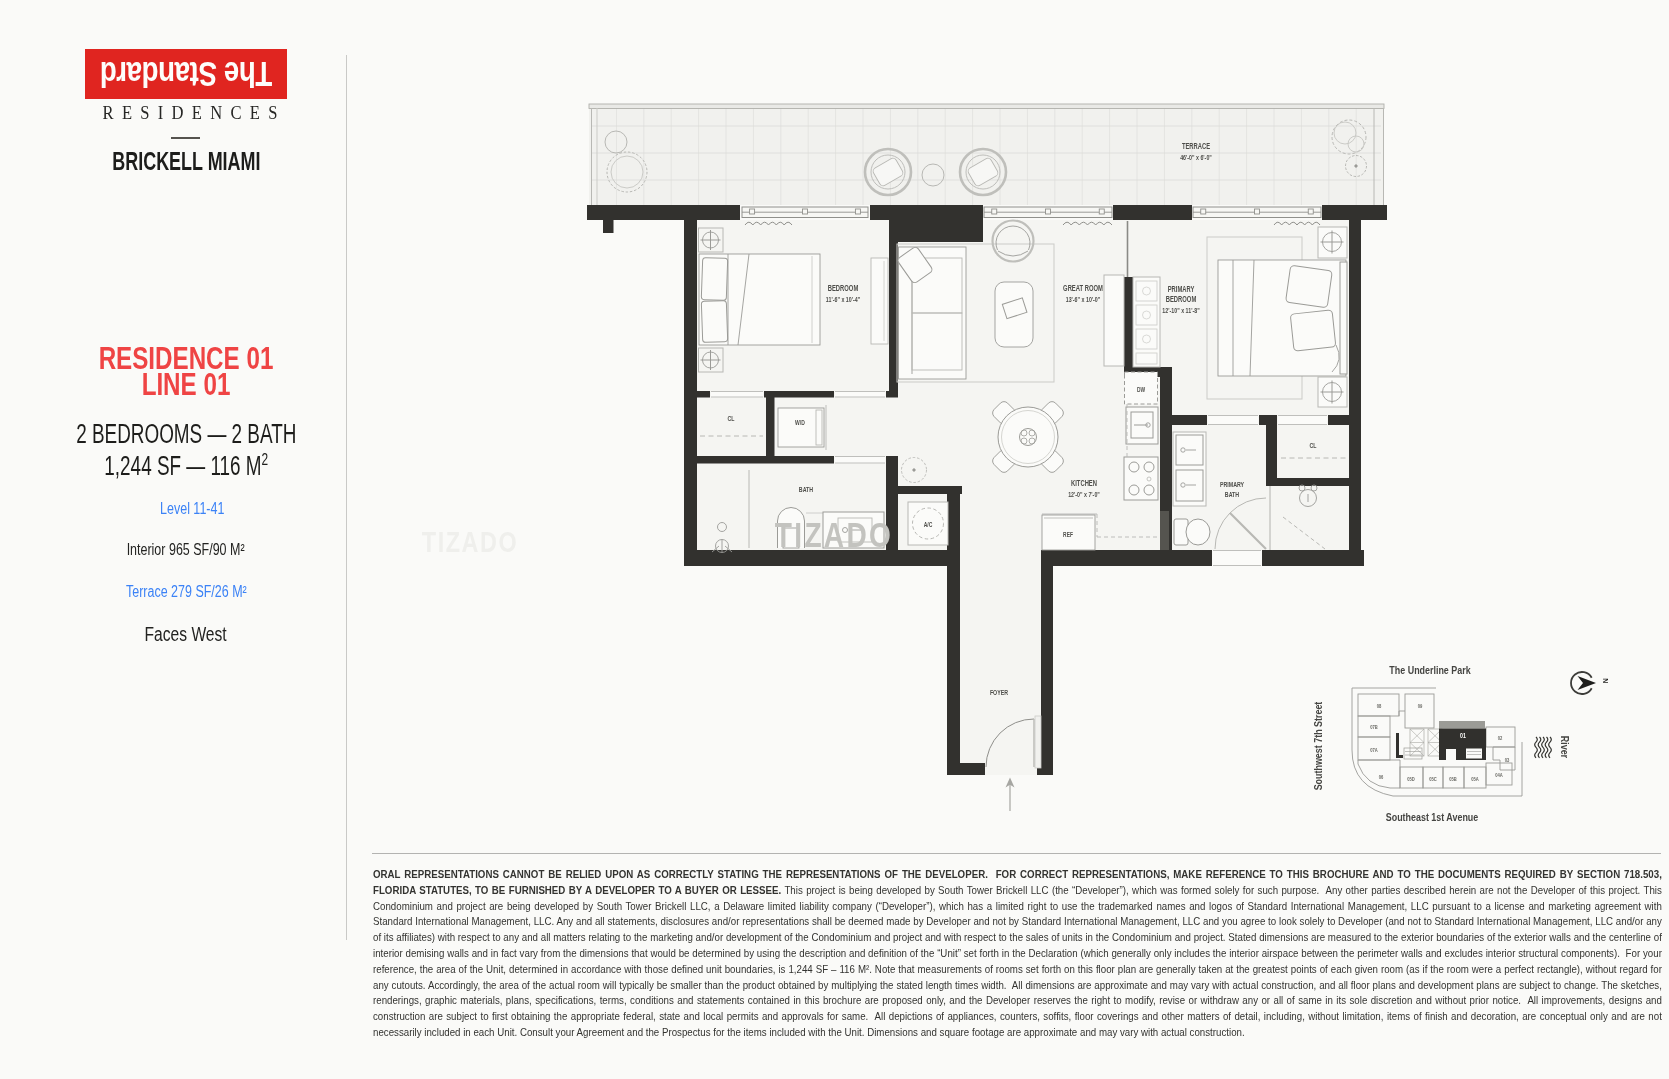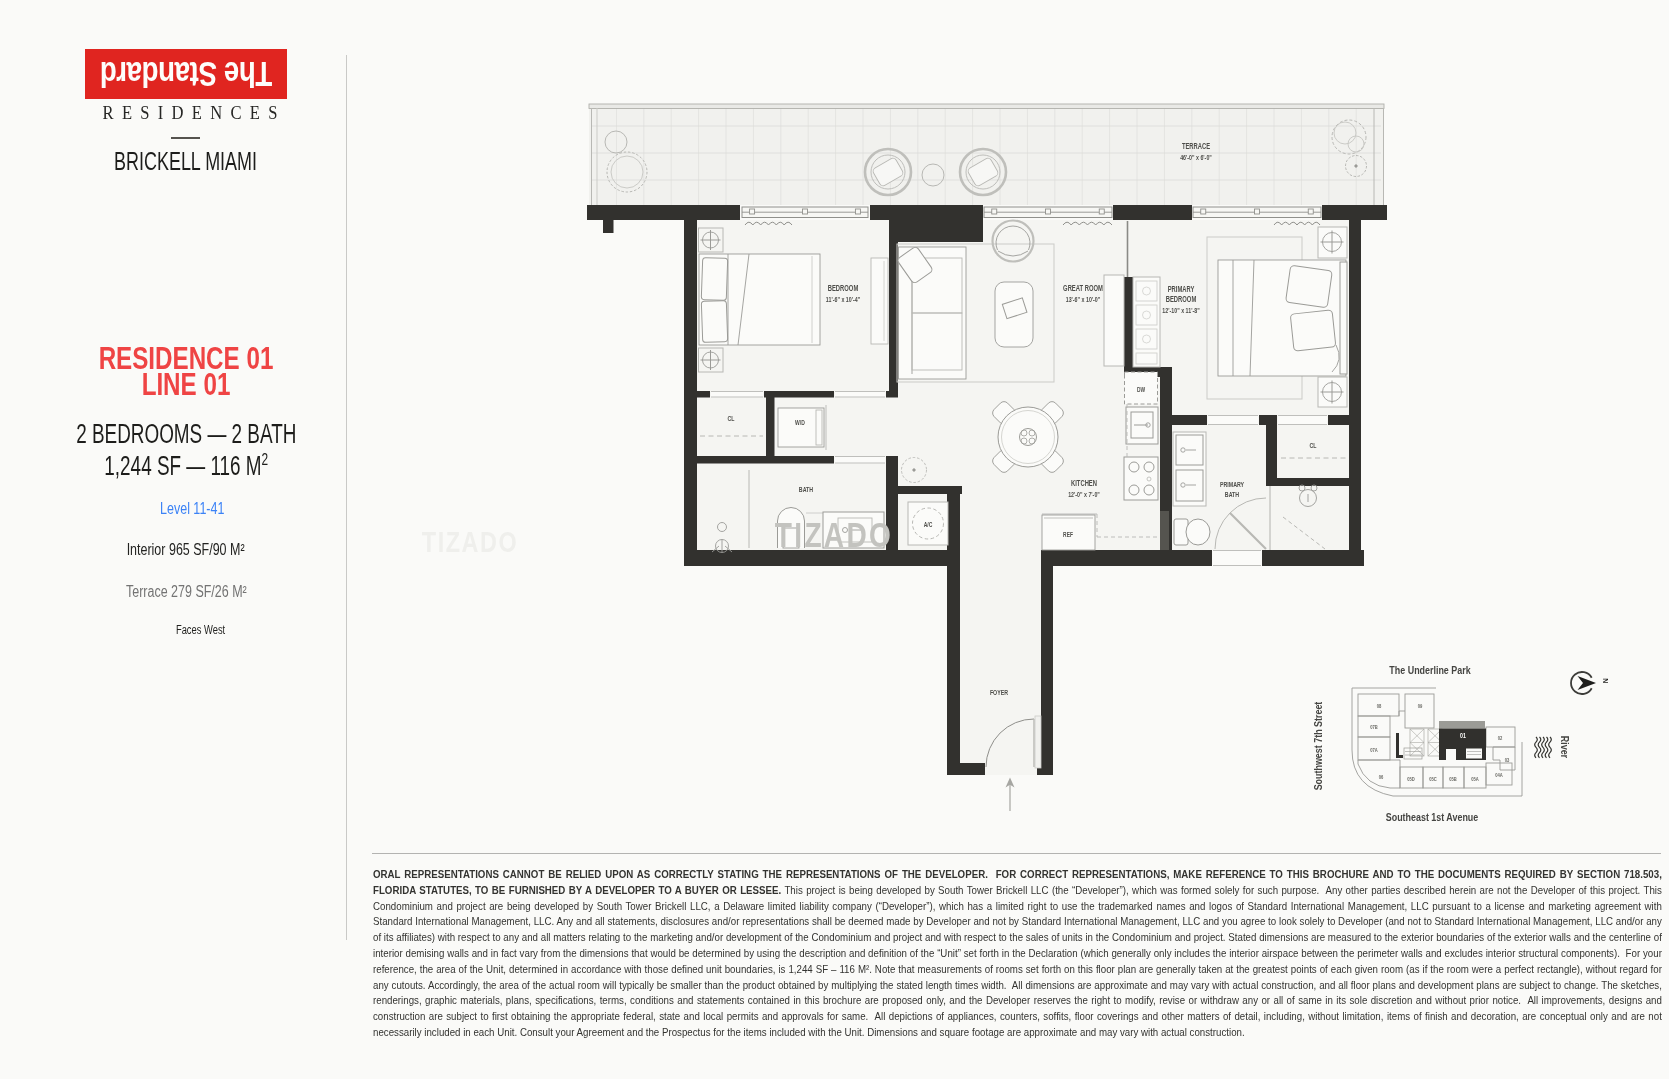--- a/index.html
+++ b/index.html
@@ -13,33 +13,33 @@
 <div class="abs" style="left:346px;top:55px;width:1px;height:885px;background:#c9c9c7;"></div>
 
 <div class="abs" style="left:85px;top:49px;width:202px;height:50px;background:#e02520;transform:rotate(180deg);display:flex;align-items:center;justify-content:center;overflow:visible;">
     <span style="white-space:nowrap;display:inline-block;transform:scaleX(0.79);font-weight:bold;font-size:35px;color:#fdfdfb;letter-spacing:-0.5px;">The Standard</span>
   </div>
 
 <div class="abs ctr" style="left:66px;top:103px;width:240px;font-family:'Liberation Serif',serif;font-size:18px;color:#262624;letter-spacing:9px;text-indent:9px;"><span style="display:inline-block;transform:scaleX(0.92);">RESIDENCES</span></div>
 
 <div class="abs" style="left:171px;top:137px;width:29px;height:1.5px;background:#55534f;"></div>
 
-<div class="abs ctr" style="left:66px;top:146px;width:240px;font-weight:normal;font-size:26px;color:#1d1d1b;"><span style="display:inline-block;transform:scaleX(0.69);">BRICKELL MIAMI</span></div>
+<div class="abs ctr" style="left:66px;top:146px;width:240px;font-weight:bold;font-size:26px;color:#1d1d1b;"><span style="display:inline-block;transform:scaleX(0.69);">BRICKELL MIAMI</span></div>
 
 <div class="abs ctr" style="left:46px;top:346px;width:280px;font-weight:bold;font-size:31px;line-height:26px;color:#ef4444;"><span style="display:inline-block;transform:scaleX(0.78);">RESIDENCE 01<br>LINE 01</span></div>
 
 <div class="abs ctr" style="left:26px;top:421px;width:320px;font-weight:normal;font-size:27px;line-height:26px;color:#1d1d1b;"><span style="display:inline-block;transform:scaleX(0.70);">2 BEDROOMS — 2 BATH<br>1,244 SF — 116 M<sup style="font-size:17px;">2</sup></span></div>
 
 <div class="abs ctr" style="left:52px;top:500px;width:280px;font-size:16px;color:#3b82f6;"><span style="display:inline-block;transform:scaleX(0.78);">Level 11-41</span></div>
 
 <div class="abs ctr" style="left:46px;top:541px;width:280px;font-size:16px;color:#232321;"><span style="display:inline-block;transform:scaleX(0.78);">Interior 965 SF/90 M²</span></div>
 
-<div class="abs ctr" style="left:46px;top:583px;width:280px;font-size:16px;color:#737373;"><span style="display:inline-block;transform:scaleX(0.78);">Terrace 279 SF/26 M²</span></div>
-
-<div class="abs ctr" style="left:61px;top:623px;width:280px;font-size:12px;color:#232321;"><span style="display:inline-block;transform:scaleX(0.78);">Faces West</span></div>
+<div class="abs ctr" style="left:46px;top:583px;width:280px;font-size:16px;color:#3b82f6;"><span style="display:inline-block;transform:scaleX(0.78);">Terrace 279 SF/26 M²</span></div>
+
+<div class="abs ctr" style="left:46px;top:623px;width:280px;font-size:20px;color:#232321;"><span style="display:inline-block;transform:scaleX(0.78);">Faces West</span></div>
 
 <svg class="abs" style="left:0;top:0;" width="1669" height="1079" viewBox="0 0 1669 1079">
 
 <g>
       <rect x="589" y="108" width="795" height="97" fill="#f1f1ee"></rect>
       <g opacity="0.85">
         <line x1="616.4" y1="108" x2="616.4" y2="205" stroke="#ddddda" stroke-width="0.8"></line>
         <line x1="643.8" y1="108" x2="643.8" y2="205" stroke="#ddddda" stroke-width="0.8"></line>
         <line x1="671.2" y1="108" x2="671.2" y2="205" stroke="#ddddda" stroke-width="0.8"></line>
         <line x1="698.6" y1="108" x2="698.6" y2="205" stroke="#ddddda" stroke-width="0.8"></line>

